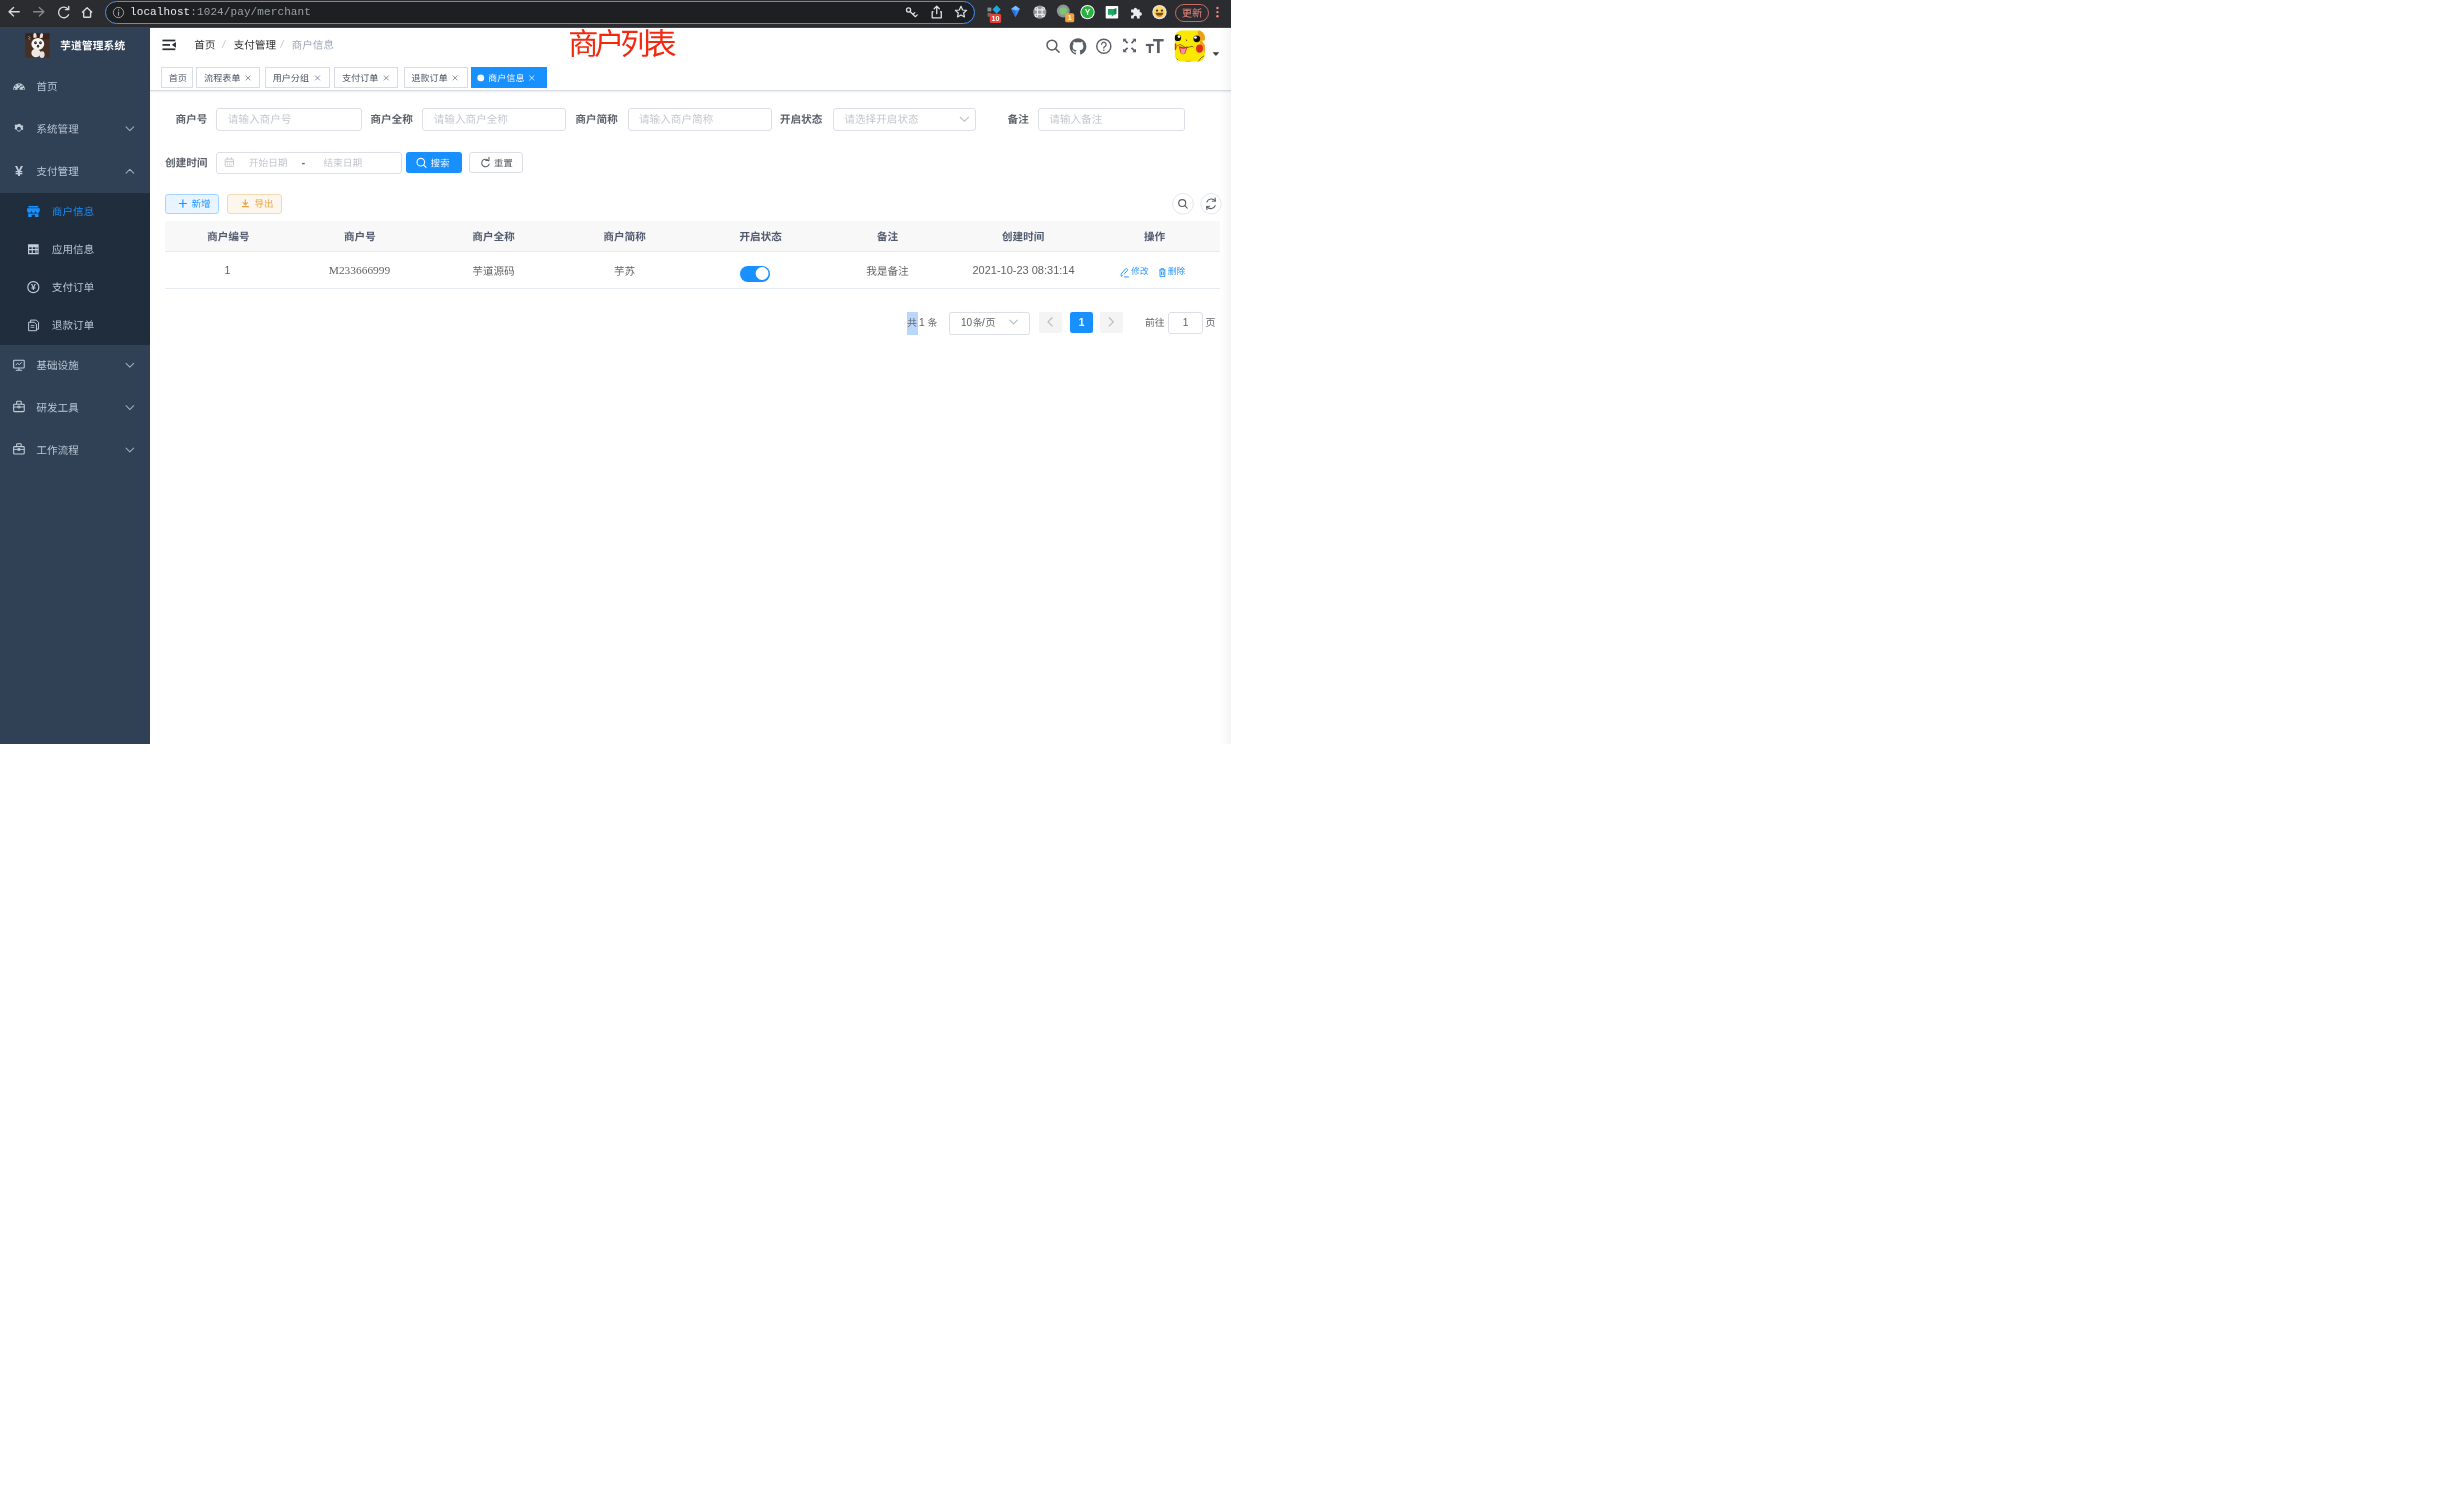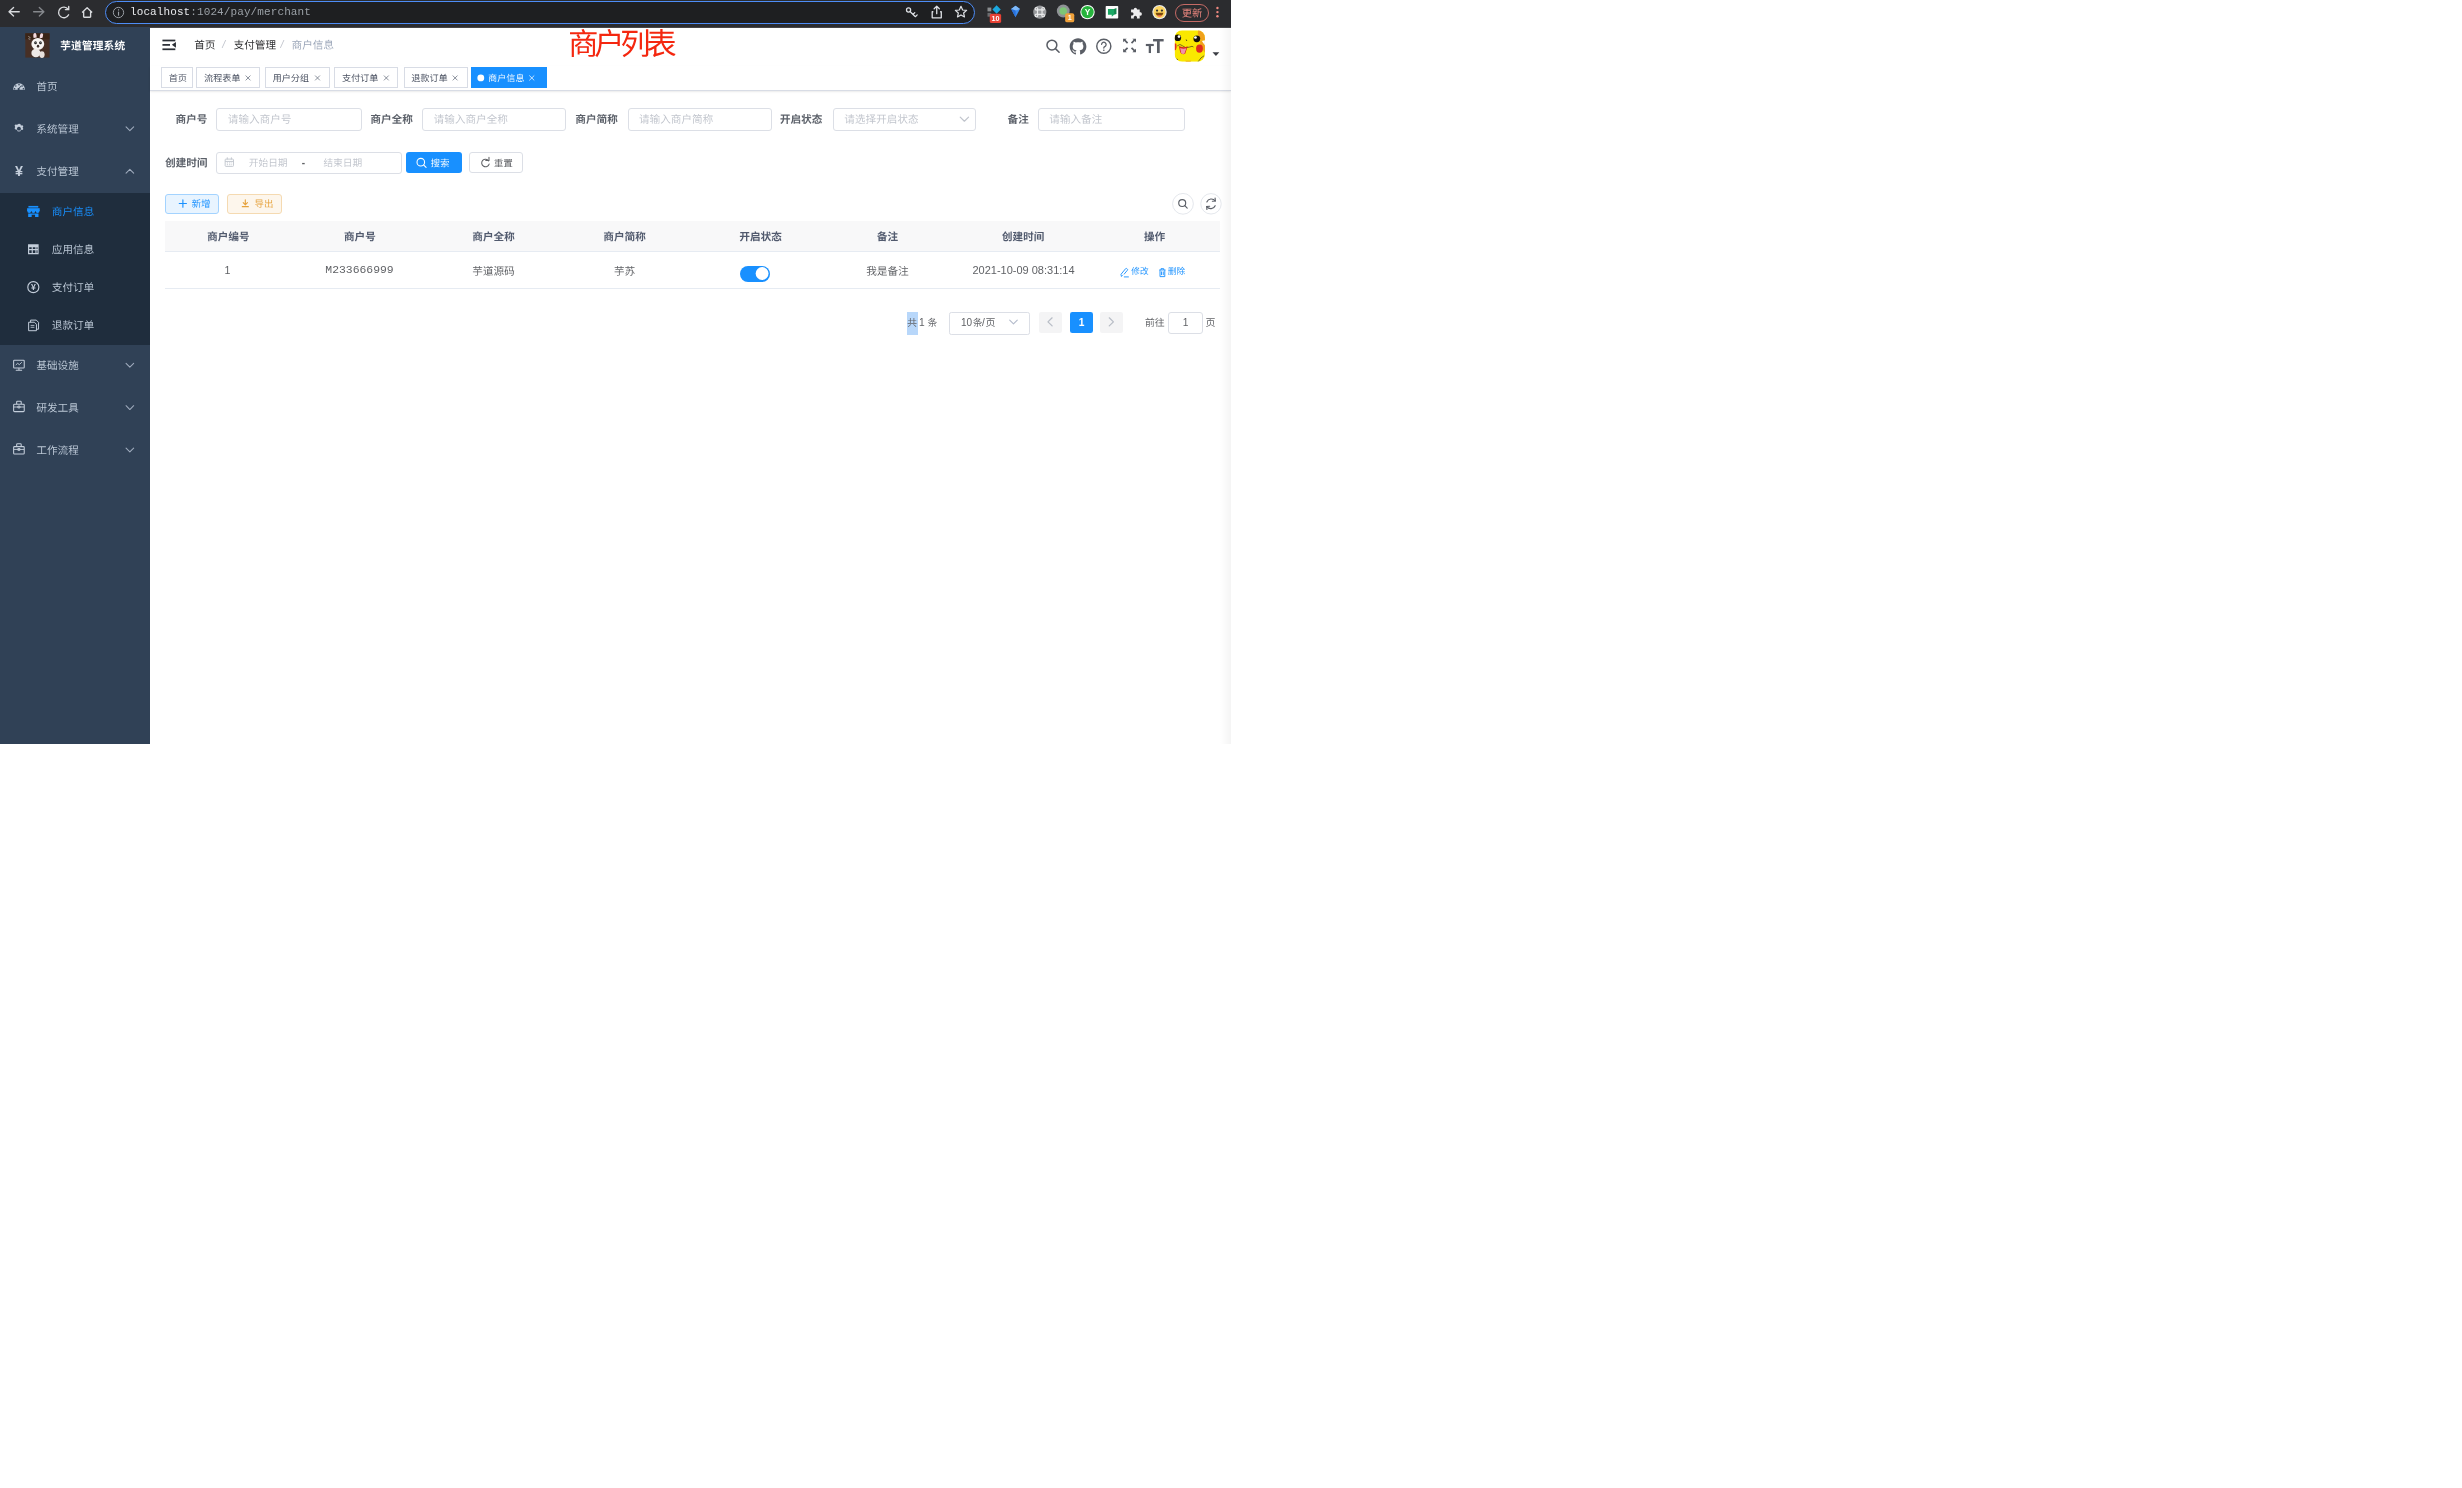--- a/index.html
+++ b/index.html
@@ -22,23 +22,23 @@
     <div style="position:absolute;left:1038px;top:108px;width:147px;height:23px;border:0.8px solid #dcdfe6;border-radius:3px;box-sizing:border-box;background:#fff"></div>
     <div style="position:absolute;left:216px;top:152px;width:186px;height:22px;border:0.8px solid #dcdfe6;border-radius:3px;box-sizing:border-box;background:#fff"></div>
     <div style="position:absolute;left:299px;top:154px;width:9px;height:17.4px;line-height:17.4px;text-align:center;font-size:10px;color:#606266;font-family:'Liberation Sans',sans-serif;font-weight:bold">-</div>
     <div style="position:absolute;left:406px;top:152px;width:56px;height:21px;background:#1890ff;border-radius:3px"></div>
     <div style="position:absolute;left:469px;top:152px;width:54px;height:21px;background:#fff;border:0.8px solid #dcdfe6;border-radius:3px;box-sizing:border-box"></div>
     <div style="position:absolute;left:165px;top:194px;width:54px;height:20px;background:#e8f4ff;border:0.8px solid #a3d3ff;border-radius:3px;box-sizing:border-box"></div>
     <div style="position:absolute;left:227px;top:194px;width:55px;height:20px;background:#fdf6ec;border:0.8px solid #f5dab1;border-radius:3px;box-sizing:border-box"></div>
     <div style="position:absolute;left:165px;top:221px;width:1055px;height:31px;background:#f8f8f9;border-bottom:0.8px solid #e6ebf2;box-sizing:border-box"></div>
     <div style="position:absolute;left:165px;top:252px;width:1055px;height:37px;border-bottom:0.8px solid #e6ebf2;box-sizing:border-box"></div>
     <div style="position:absolute;left:114px;top:263px;width:227px;height:15px;line-height:15px;text-align:center;font-size:10.6px;color:#606266;font-family:'Liberation Sans',sans-serif;">1</div>
-    <div style="position:absolute;left:246px;top:263px;width:227px;height:15px;line-height:15px;text-align:center;font-size:11.4px;color:#606266;font-family:Liberation Mono, monospace;">M233666999</div>
+    <div style="position:absolute;left:246px;top:263px;width:227px;height:15px;line-height:15px;text-align:center;font-size:11.4px;color:#606266;font-family:Liberation Serif, serif;">M233666999</div>
     <div style="position:absolute;left:740px;top:266px;width:30px;height:16px;border-radius:8px;background:#1890ff"></div>
-    <div style="position:absolute;left:910px;top:263px;width:227px;height:15px;line-height:15px;text-align:center;font-size:11px;color:#606266;font-family:'Liberation Sans',sans-serif;">2021-10-09 08:31:14</div>
+    <div style="position:absolute;left:910px;top:263px;width:227px;height:15px;line-height:15px;text-align:center;font-size:11px;color:#606266;font-family:'Liberation Sans',sans-serif;">2021-10-23 08:31:14</div>
     <div style="position:absolute;left:907px;top:312px;width:10.5px;height:23px;background:#b8d7fa"></div>
     <div style="position:absolute;left:919px;top:315px;width:5.3px;height:15px;line-height:15px;text-align:center;font-size:10.2px;color:#606266;font-family:'Liberation Sans',sans-serif">1</div>
     <div style="position:absolute;left:949px;top:312px;width:81px;height:23px;border:0.8px solid #dcdfe6;border-radius:2.3px;box-sizing:border-box;background:#fff"></div>
     <div style="position:absolute;left:961px;top:315px;width:11.4px;height:15px;line-height:15px;font-size:10px;color:#606266;font-family:'Liberation Sans',sans-serif">10</div>
     <div style="position:absolute;left:982px;top:315px;width:4.5px;height:15px;line-height:15px;font-size:10px;color:#606266;font-family:'Liberation Sans',sans-serif">/</div>
     <div style="position:absolute;left:1039px;top:312px;width:23px;height:21px;background:#f4f4f5;border-radius:2.3px"></div>
     <div style="position:absolute;left:1070px;top:312px;width:23px;height:21px;background:#1890ff;border-radius:2.3px"></div>
     <div style="position:absolute;left:1070px;top:315px;width:23px;height:15px;line-height:15px;text-align:center;font-size:10.2px;font-weight:bold;color:#fff;font-family:'Liberation Sans',sans-serif">1</div>
     <div style="position:absolute;left:1100px;top:312px;width:23px;height:21px;background:#f4f4f5;border-radius:2.3px"></div>
     <div style="position:absolute;left:1168px;top:312px;width:35px;height:21.5px;border:0.8px solid #dcdfe6;border-radius:3px;box-sizing:border-box;background:#fff"></div>

